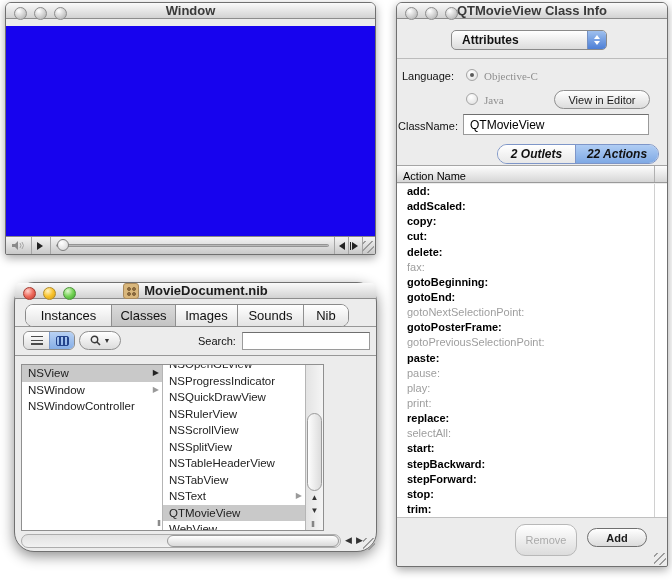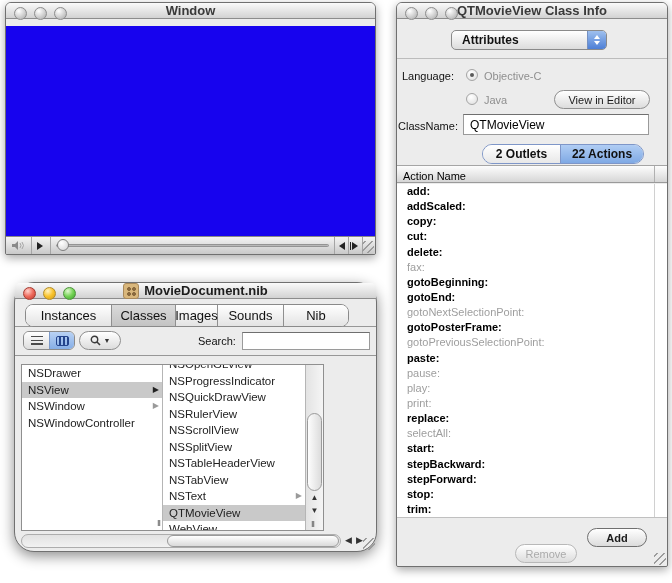--- a/index.html
+++ b/index.html
@@ -116,46 +116,46 @@
   .popup-cap { width:19px; align-self:stretch; background:linear-gradient(#9fc0ee,#4d7fd6);
     border-left:1px solid #7490c2; display:flex; flex-direction:column; align-items:center; justify-content:center; gap:2px; }
   .cap-up { width:0;height:0;border:3px solid transparent;border-bottom:4px solid #fff; }
   .cap-dn { width:0;height:0;border:3px solid transparent;border-top:4px solid #fff; }
   .divider { position:absolute; left:0; right:0; top:55px; border-top:1px solid #bcbcbc; }
   .field-label { position:absolute; width:62px; text-align:center; font-size:11px; color:#111; }
   .radio { position:absolute; width:12px; height:12px; border-radius:50%; border:1px solid #a5a5a5;
            background:radial-gradient(circle at 40% 30%, #fff, #ddd); }
   .radio.checked::after { content:""; position:absolute; left:3px; top:3px; width:4px; height:4px;
            border-radius:50%; background:#5a5a5a; }
-  .radio-label { position:absolute; font-size:11px; color:#8f8f8f; }
+  .radio-label { position:absolute; font-size:11px; color:#8f8f8f;font-family:Liberation Serif, serif; }
   .cap-btn { position:absolute; border:1px solid #8f8f8f; border-radius:10px;
     background:linear-gradient(#ffffff,#dcdcdc); display:flex; align-items:center; justify-content:center;
     font-size:11px; color:#1a1a1a; }
   .btn-editor { left:157px; top:87px; width:96px; height:19px; }
   .classname-field { position:absolute; left:66px; top:111px; width:186px; height:21px;
     border:1px solid #9a9a9a; border-top-color:#6f6f6f; background:#fff; font-size:12px; padding:0 6px;
     font-family:"Liberation Sans",sans-serif; }
-  .oa-tabs { position:absolute; left:85px; top:141px; height:20px; display:flex;
-    border:1px solid #7e96c8; border-radius:10px; overflow:hidden; }
+  .oa-tabs { position:absolute; left:100px; top:141px; height:20px; display:flex;
+    border:1px solid #7e96c8; border-radius:10px; overflow:hidden;font-style:italic; }
   .oa-tab { display:flex; align-items:center; justify-content:center; font-size:12px; font-weight:bold; color:#111; }
   .oa-outlets { width:78px; background:linear-gradient(#ffffff,#e8e8e8); border-right:1px solid #7e96c8; }
   .oa-actions { width:82px; background:linear-gradient(#b0cdf4,#7fa9e4); }
   .thead { position:absolute; left:0; right:0; top:162px; height:18px;
     background:linear-gradient(#fdfdfd,#d6d6d6); border-top:1px solid #a5a5a5; border-bottom:1px solid #9a9a9a;
     font-size:11px; display:flex; align-items:flex-end; }
   .thead .hl { padding-left:6px; flex:1; }
   .thead .hsep { width:13px; align-self:stretch; border-left:1px solid #b0b0b0; }
   .alist { position:absolute; left:0; right:0; top:181px; height:335px; background:#fff; overflow:hidden; }
   .alane { position:absolute; right:0; top:0; bottom:0; width:13px; border-left:1px solid #d0d0d0; background:#fff; }
   .acell { height:15.15px; line-height:15.1px; font-size:11px; font-weight:bold; color:#000;
            padding-left:10px; white-space:nowrap; }
   .acell.dim { color:#9e9e9e; font-weight:normal; }
   .cfoot { position:absolute; left:0; right:0; bottom:0; height:49px; background:#ececec;
            border-top:1px solid #c0c0c0; border-radius:0 0 2px 2px; }
-  .btn-remove { right:90px; top:26px; width:62px; height:19px; color:#ababab; border-color:#b8b8b8; }
+  .btn-remove { right:90px; top:6px; width:62px; height:32px; color:#ababab; border-color:#b8b8b8; }
   .btn-add { right:20px; top:10px; width:60px; height:19px; border-color:#6f6f6f; font-weight:bold; }
 
   .spk { display:block; }
 </style>
 </head>
 <body>
 
 <div class="win win1">
   <div class="titlebar">
     <div class="lights">
@@ -206,21 +206,21 @@
     <div class="title">
       <span class="nib-icon"></span>
       <span>MovieDocument.nib</span>
     </div>
   </div>
 
   <div class="tabrow">
     <div class="ntabs">
       <div class="ntab" style="width:86px">Instances</div>
       <div class="ntab sel" style="width:64px">Classes</div>
-      <div class="ntab" style="width:42px">Images</div>
+      <div class="ntab" style="width:62px">Images</div>
       <div class="ntab" style="width:66px">Sounds</div>
       <div class="ntab" style="flex:1">Nib</div>
     </div>
   </div>
 
   <div class="toolbar">
     <div class="viewseg">
       <div class="vseg">
         <span class="icon-list"></span>
       </div>
@@ -235,23 +235,20 @@
       </svg>
       <span class="dd-arrow">▼</span>
     </div>
     <span class="search-label">Search:</span>
     <input class="search-field" value="" style="">
   </div>
 
   <div class="browser">
     <div class="bcol left">
       <div class="rows">
-        <div class="brow">
-            <span class="lbl">NSDrawer</span>
-          </div>
         <div class="brow sel">
           <span class="lbl">NSView</span>
           <span class="arr">▶</span>
         </div>
         <div class="brow">
           <span class="lbl">NSWindow</span>
           <span class="arr dim">▶</span>
         </div>
         <div class="brow">
             <span class="lbl">NSWindowController</span>

